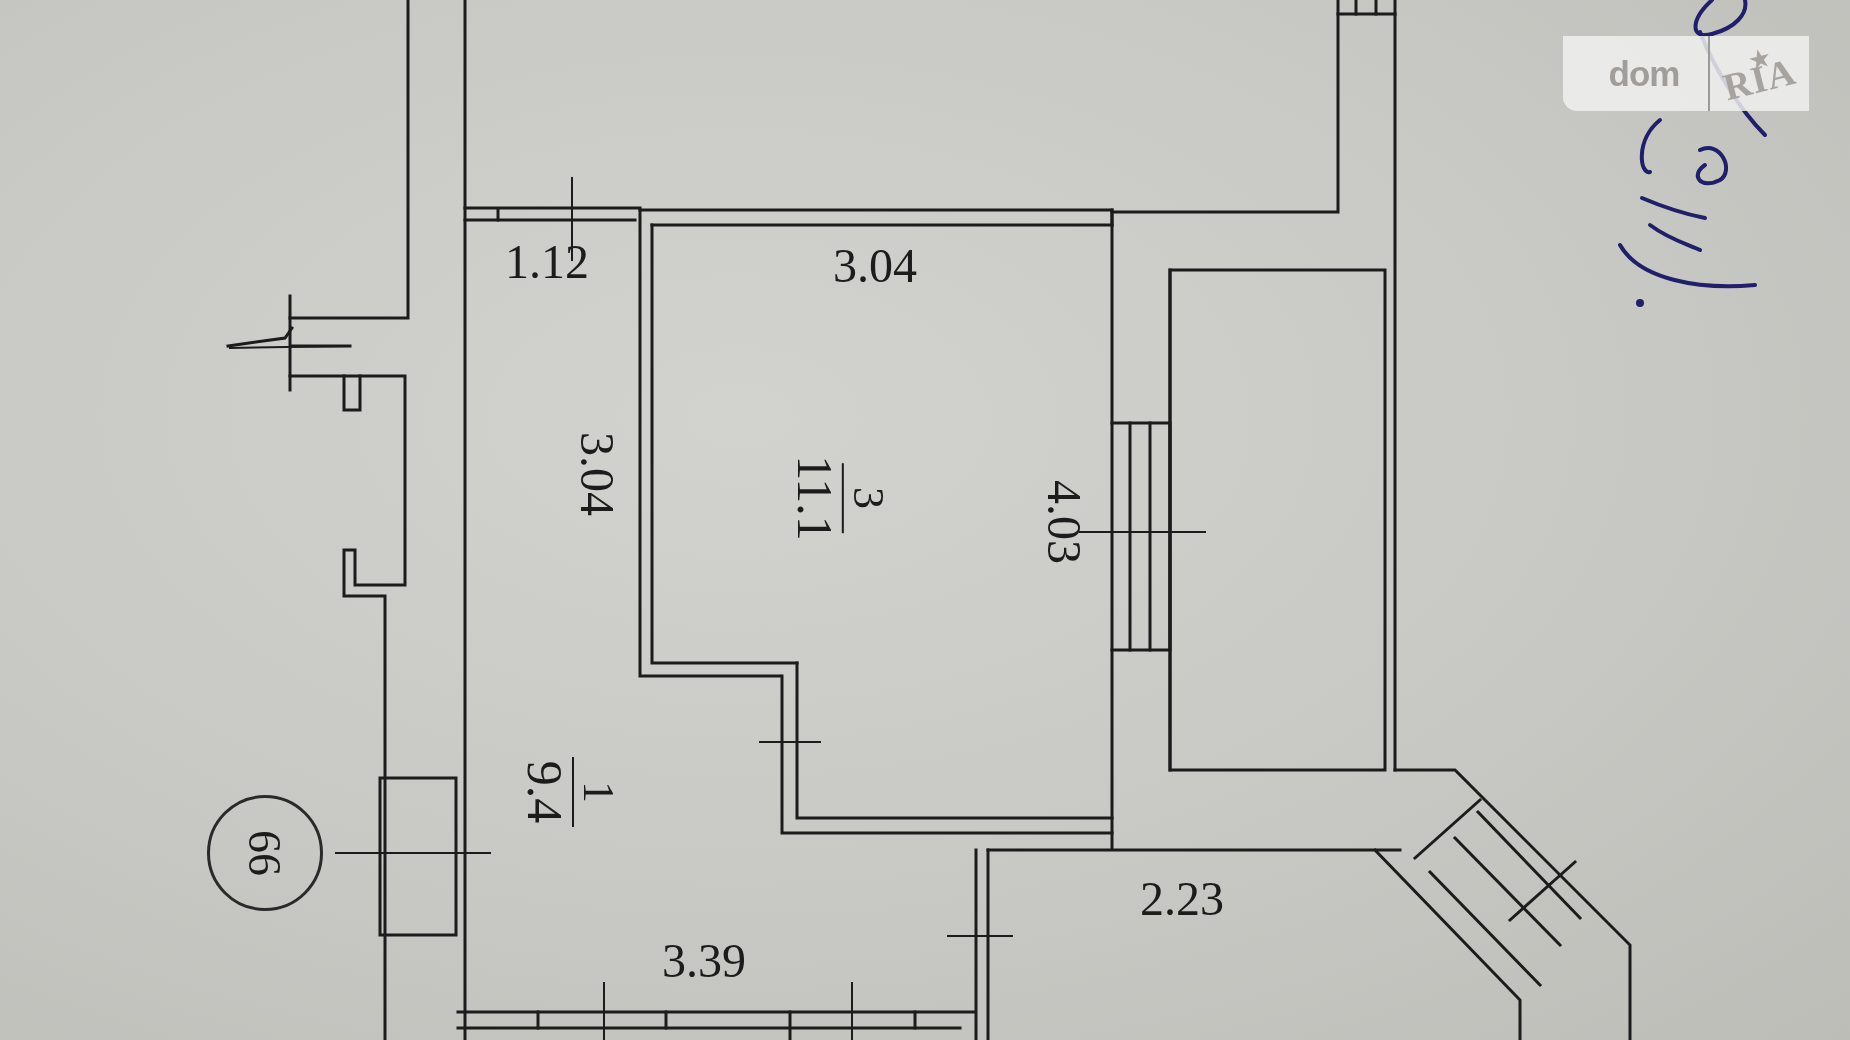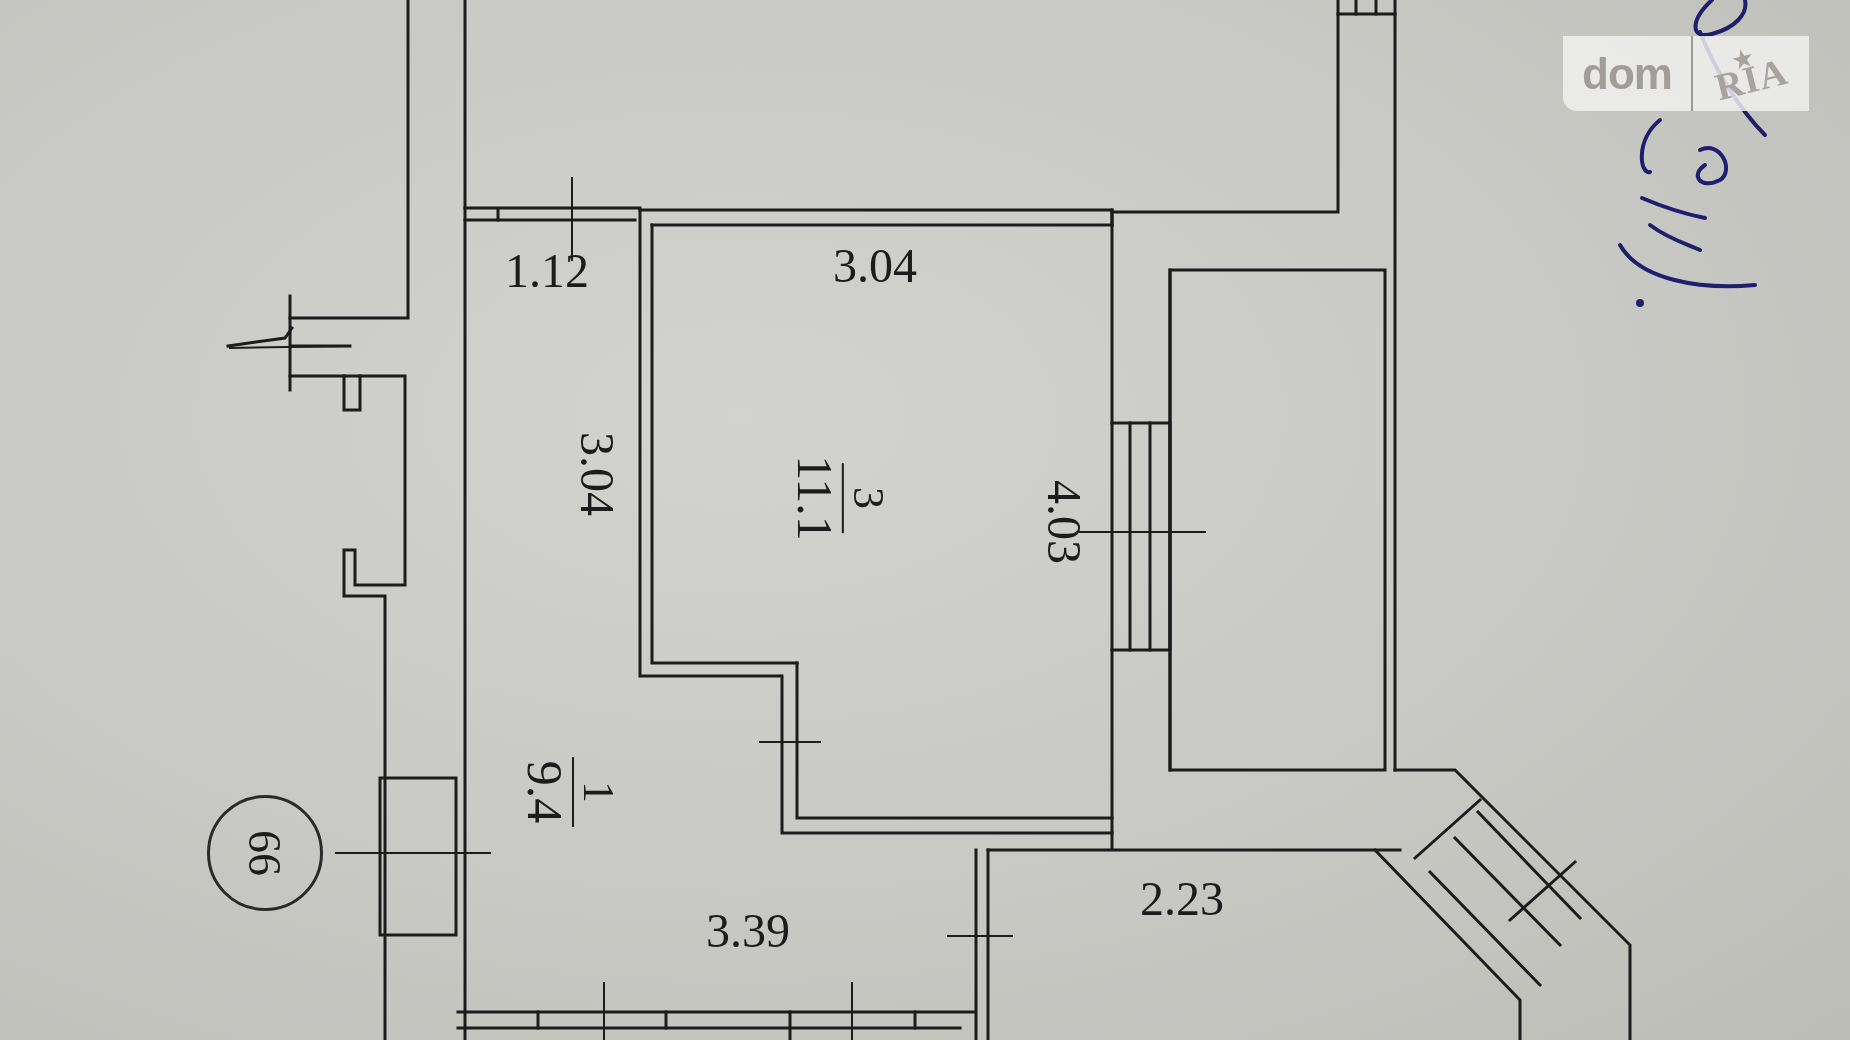--- a/index.html
+++ b/index.html
@@ -32,22 +32,22 @@
     border-radius: 50%; display: flex; align-items: center; justify-content: center;
     font-size: 46px; color: #1c1c1c; transform: rotate(90deg);
   }
   .logo {
     position: absolute; left: 1563px; top: 36px; width: 246px; height: 75px;
     background: rgba(240,240,238,0.85); border-radius: 0 0 0 14px;
     display: flex; align-items: stretch;
   }
   .logo .dom {
     width: 128px; display: flex; align-items: center; justify-content: center;
-    font-family: "Liberation Sans", sans-serif; font-size: 44px; color: #a19e99;
-    font-weight: bold; letter-spacing: -1px;
+    font-family: "Liberation Sans", sans-serif; font-size: 35px; color: #a19e99;
+    font-weight: bold; letter-spacing: -1px; margin-left: 17px;
   }
   .logo .sep { width: 2px; background: #9c9a96; }
   .logo .ria {
     flex: 1; display: flex; align-items: center; justify-content: center;
     position: relative;
   }
   .logo .ria-text {
     font-family: "Liberation Serif", serif; font-weight: bold; font-size: 38px;
     color: #a7a49f; transform: rotate(-14deg); letter-spacing: 1px; margin-top: 10px;
   }
@@ -114,25 +114,25 @@
     <path d="M1415 858 L1480 800 M1510 920 L1575 862"></path>
     <path d="M1430 872 L1540 985 M1455 838 L1560 945 M1478 812 L1580 918"></path>
 
     <path d="M458 1012 L975 1012 M458 1028 L960 1028"></path>
     <path d="M604 983 L604 1040 M852 983 L852 1040" stroke-width="2"></path>
     <path d="M538 1012 L538 1028 M666 1012 L666 1028 M915 1012 L915 1028"></path>
     <path d="M790 1012 L790 1040"></path>
   </g>
 </svg>
 
-<div class="dim" style="left:505px; top:238px;margin-top:9px;">1.12</div>
+<div class="dim" style="left:505px; top:238px;">1.12</div>
 <div class="dim" style="left:833px; top:242px;">3.04</div>
 <div class="dim rot90" style="left:555px; top:450px;">3.04</div>
 <div class="dim rot90" style="left:1022px; top:498px;">4.03</div>
-<div class="dim" style="left:662px; top:907px;margin-left:44px;">3.39</div>
+<div class="dim" style="left:662px; top:937px;">3.39</div>
 <div class="dim" style="left:1140px; top:875px;">2.23</div>
 
 <div class="frac" style="left:797px; top:448px;">
   <span class="num">3</span>
   <span class="bar"></span>
   <span class="den">11.1</span>
 </div>
 <div class="frac" style="left:535px; top:742px;">
   <span class="num">1</span>
   <span class="bar"></span>

